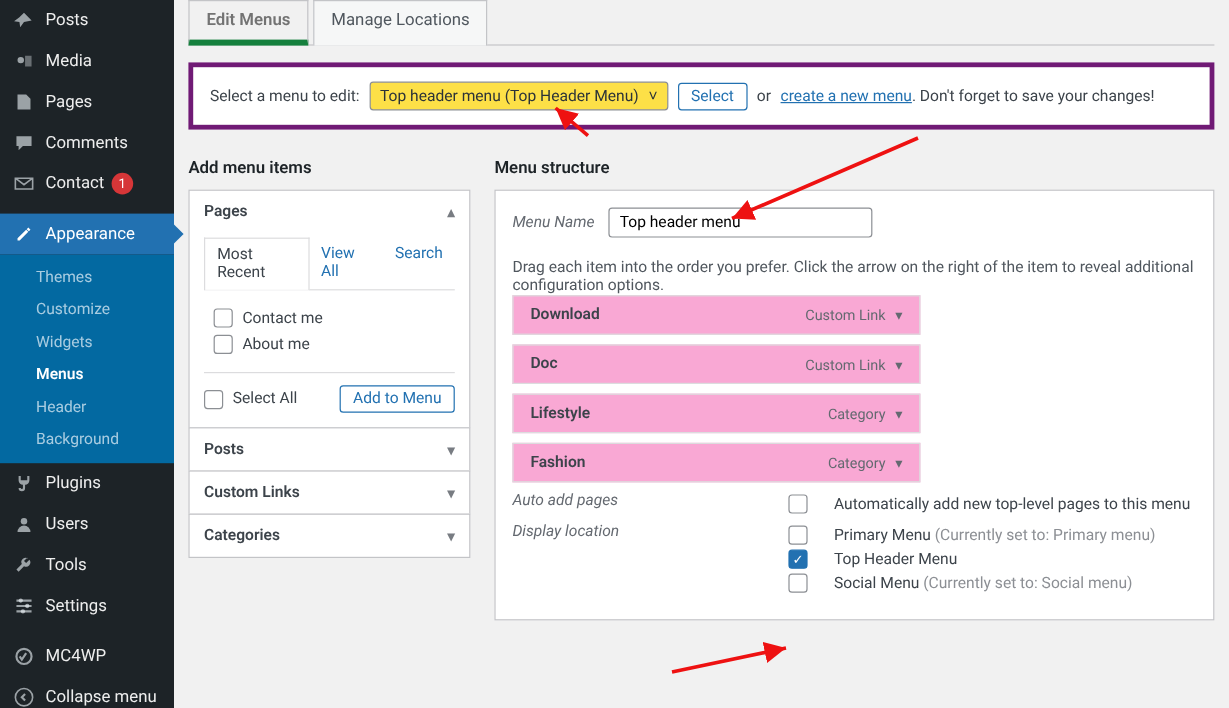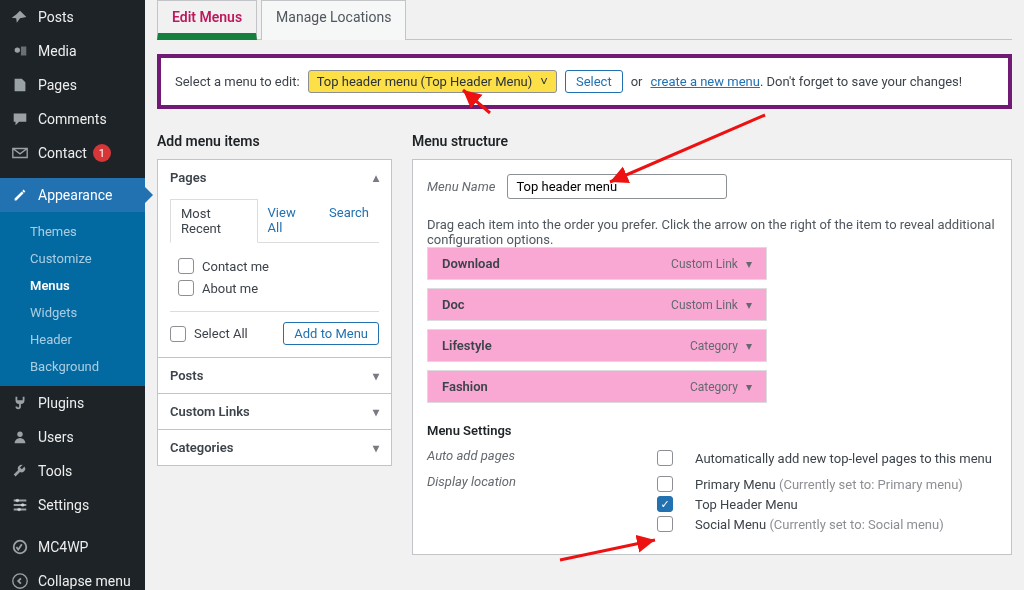--- a/index.html
+++ b/index.html
@@ -11,21 +11,21 @@
   .sb-item.active .ico{color:#fff}
   .sb-sub{padding:6px 10px 6px 14px;font-size:13px;color:rgba(240,246,252,.7);cursor:pointer}
   .sb-sub.cur{color:#fff;font-weight:600}
   .badge{display:inline-flex;align-items:center;justify-content:center;min-width:18px;height:18px;border-radius:9px;background:#d63638;color:#fff;font-size:11px;margin-left:6px}
   .submenu-arrow{position:absolute;right:-8px;width:0;height:0;border-top:8px solid transparent;border-bottom:8px solid transparent;border-left:8px solid #2271b1}
 
   .main{position:absolute;left:145px;top:0;right:0;bottom:0;padding:0 12px 12px;overflow:hidden}
 
   .tabs{display:flex;border-bottom:1px solid #c3c4c7;margin:0 0 14px}
   .tab{padding:8px 14px;background:#f6f7f7;border:1px solid #c3c4c7;border-bottom:none;margin-right:4px;margin-bottom:-1px;font-size:14px;color:#50575e;cursor:pointer}
-  .tab.active{background:#f1f1f1;border-bottom:7px solid #15803d;color:#be185d;font-weight:600}
+  .tab.active{background:#f1f1f1;border-bottom:5px solid #15803d;color:#737373;font-weight:600}
 
   .select-bar{border:4px solid #701a75;background:#fff;padding:12px 14px;display:flex;align-items:center;gap:8px;margin-bottom:24px}
   .dropdown{display:flex;align-items:center;gap:8px;border:1px solid #8c8f94;border-radius:3px;padding:3px 8px;background:#fde047;font-size:13px;color:#2c3338}
   .btn-outline{border:1px solid #2271b1;color:#2271b1;background:#fff;padding:3px 10px;border-radius:3px;font-size:13px;cursor:pointer}
   .link{color:#2271b1;text-decoration:underline;cursor:pointer}
 
   .cols{display:flex;gap:20px}
   .col-l{width:235px}
   .col-r{flex:1}
 
@@ -117,22 +117,22 @@
         <svg width="18" height="18" viewBox="0 0 20 20" fill="currentColor">
           <path d="M4 14l8-8 2 2-8 8H4v-2z M14 4l2 2-1.5 1.5-2-2z"></path>
         </svg>
       </span>
       <span>Appearance</span>
       <span class="submenu-arrow"></span>
     </div>
   <div style="background:#0369a1;padding:6px 16px">
     <div class="sb-sub">Themes</div>
     <div class="sb-sub">Customize</div>
+    <div class="sb-sub">Widgets</div>
     <div class="sb-sub cur">Menus</div>
-    <div class="sb-sub">Widgets</div>
     <div class="sb-sub">Header</div>
     <div class="sb-sub">Background</div>
   </div>
 
   <div class="sb-item">
       <span class="ico">
         <svg width="18" height="18" viewBox="0 0 20 20" fill="currentColor">
           <path d="M7 3v4h6V3h2v4a4 4 0 01-4 4v3a3 3 0 01-6 0h2a1 1 0 002 0v-3a4 4 0 01-4-4V3h2z"></path>
         </svg>
       </span>
@@ -298,21 +298,20 @@
             </div>
           <div class="menu-item">
               <span class="mi-name">Fashion</span>
               <span class="mi-meta">
                 <span>Category</span>
                 <span>▾</span>
               </span>
             </div>
         </div>
 
-        <div class="h4">Menu Settings</div>
 
         <div class="settings-row">
           <div class="sr-label lbl-it">Auto add pages</div>
           <div class="sr-opts">
             <div class="opt">
                 <span class="chk"></span>
                 <span>Automatically add new top-level pages to this menu</span>
               </div>
           </div>
         </div>

